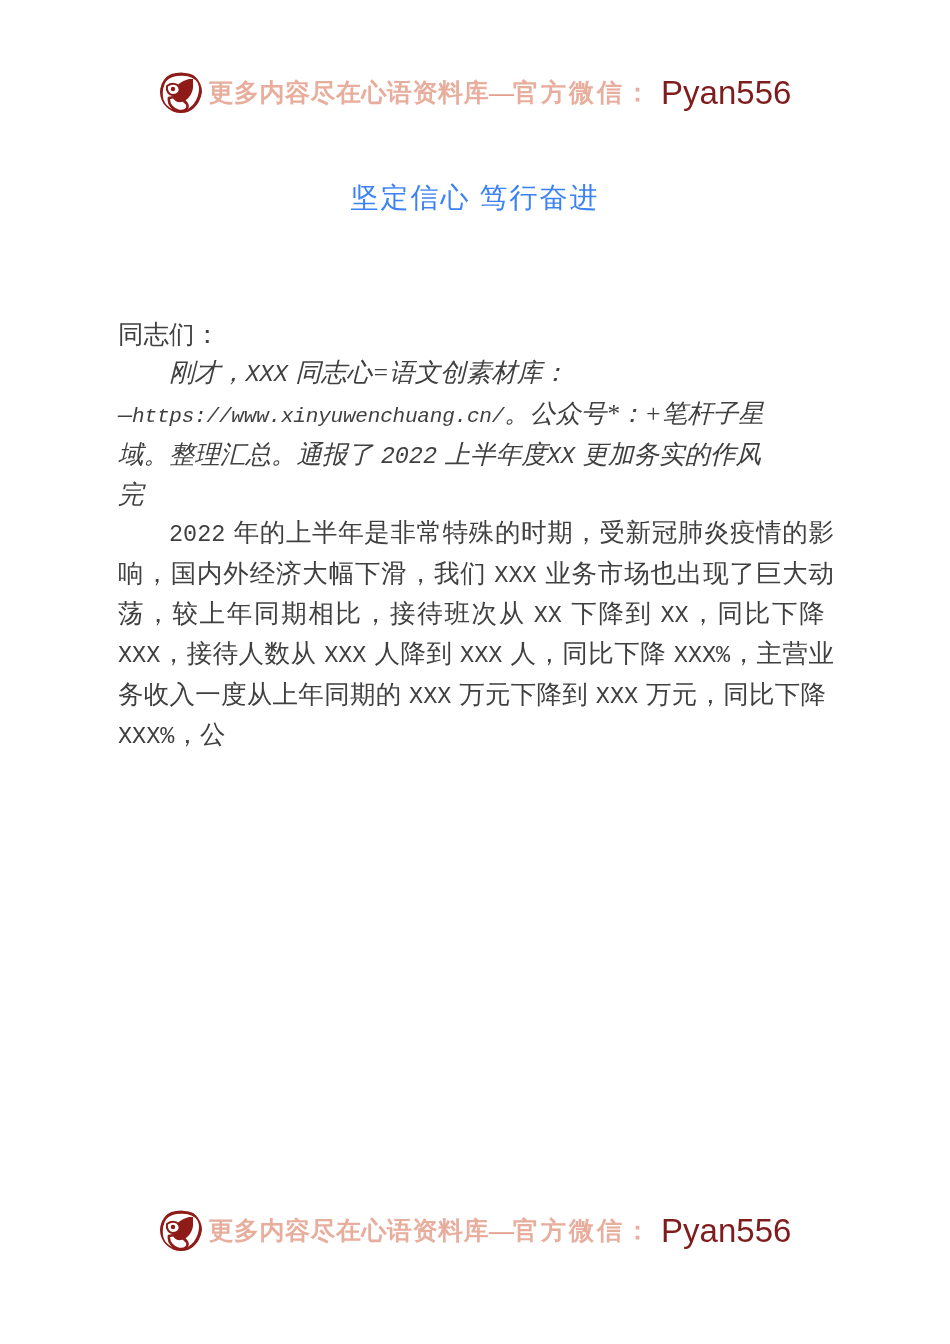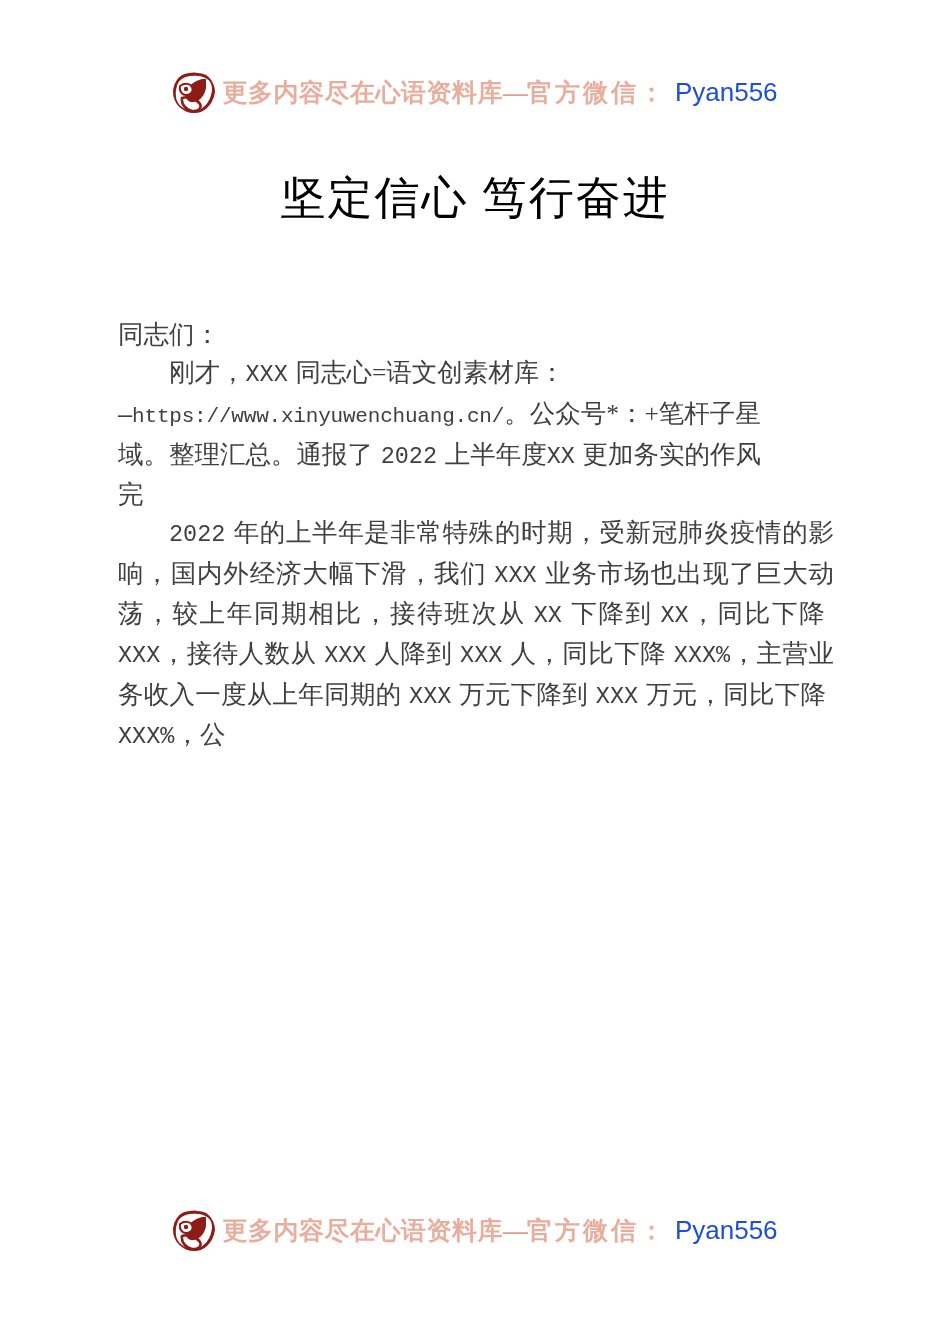--- a/index.html
+++ b/index.html
@@ -56,41 +56,41 @@
   }
   .wm-text .wm-dash {
     color: #e3a08e;
     letter-spacing: -1px;
   }
   .wm-text .wm-wechat {
     letter-spacing: 3px;
   }
   .wm-handle {
     font-family: "Liberation Sans", "DejaVu Sans", sans-serif;
-    font-size: 26px;
+    font-size: 33px;
     font-weight: 400;
-    color: #1d4ed8;
+    color: #7f1d1d;
     white-space: nowrap;
     margin-left: 8px;
     line-height: 1;
   }
 
   
   .doc-title {
     position: absolute;
     left: 0;
     top: 172px;
     width: 950px;
     text-align: center;
   }
   .doc-title .tline {
     font-family: "Liberation Serif", "DejaVu Serif", serif;
-    font-size: 45px;
+    font-size: 28px;
     font-weight: 400;
-    color: #000000;
+    color: #3b82f6;
     line-height: 52px;
     letter-spacing: 1px;
     white-space: nowrap;
   }
   .doc-title .tline-1 { letter-spacing: 2px; }
   .doc-title .tline-2 { letter-spacing: 1px; }
 
   
   .body-block {
     position: absolute;
@@ -108,20 +108,21 @@
     letter-spacing: 0px;
   }
   .para.indent { text-indent: 2em; }
   .para.noindent { text-indent: 0; }
 
   
   .para.mono-block {
     font-family: "Liberation Serif", "DejaVu Serif", serif;
     text-align: left;
     line-height: 38.3px;
+    font-style: italic;
   }
   .mono {
     font-family: "Liberation Mono", "DejaVu Sans Mono", monospace;
     font-size: 21px;
     letter-spacing: -0.2px;
   }
   .latin {
     font-family: "Liberation Mono", "DejaVu Sans Mono", monospace;
     font-size: 23.5px;
   }

